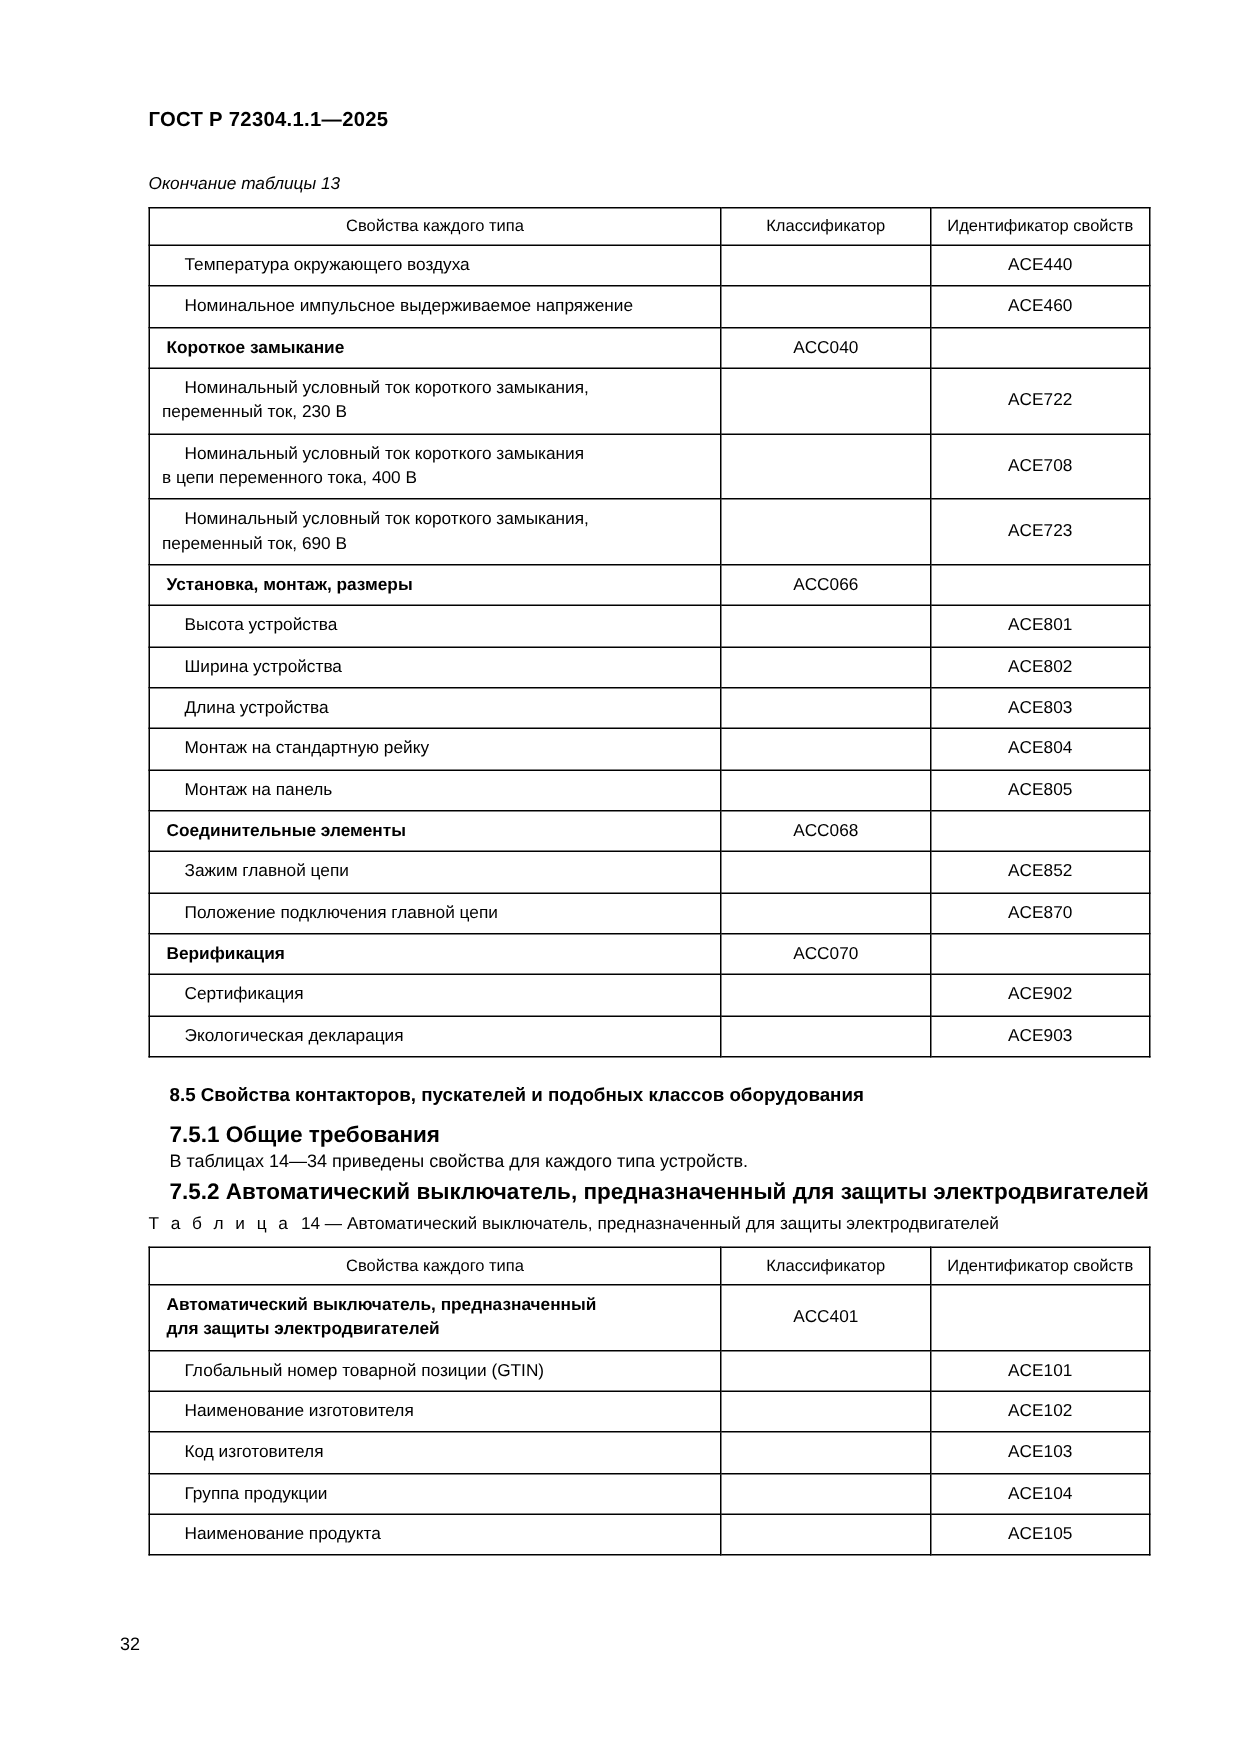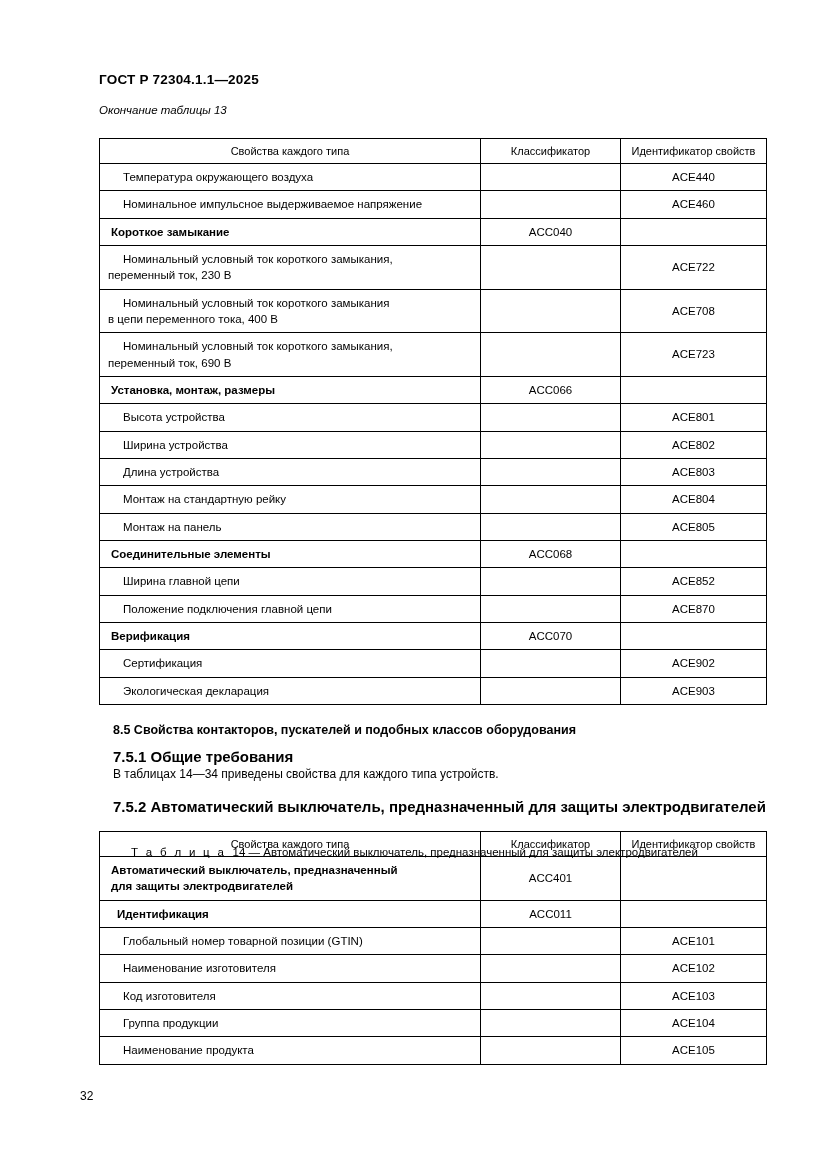--- a/index.html
+++ b/index.html
@@ -34,21 +34,21 @@
     font-weight: bold;
     letter-spacing: 0.2px;
     white-space: nowrap;
     text-align: center;
   }
 
   
   .table-continued-caption {
     position: absolute;
     left: 99px;
-    top: 104px;
+    top: 117px;
     font-size: 11.5px;
     font-style: italic;
     white-space: nowrap;
   }
 
   
   .gost-table {
     position: absolute;
     border-collapse: collapse;
     table-layout: fixed;
@@ -133,29 +133,28 @@
   .sec-p {
     position: absolute;
     left: 113px;
     font-size: 12px;
     white-space: nowrap;
   }
 
   #h-75   { top: 723px; }
   #h-751  { top: 748px; }
   #p-751  { top: 767px; }
-  #h-752  { top: 786px; margin-top: 12px; }
+  #h-752  { top: 786px; }
 
   .table-caption {
     position: absolute;
     left: 99px;
-    top: 846px;
+    top: 810px;
     font-size: 11.5px;
     white-space: nowrap;
-    margin-left: 32px;
   }
   .table-caption .tc-word {
     letter-spacing: 2.3px;
   }
   .table-caption .tc-rest {
     letter-spacing: 0;
   }
 
   
   .page-number {
@@ -335,21 +334,21 @@
           </td>
           <td>
             <span class="cell-code">ACC068</span>
           </td>
           <td>
             <span class="cell-code">&nbsp;</span>
           </td>
         </tr>
         <tr>
           <td>
-            <span class="cell-prop lvl-item">Ширина главной цепи</span>
+            <span class="cell-prop lvl-item">Зажим главной цепи</span>
           </td>
           <td>
             <span class="cell-code">&nbsp;</span>
           </td>
           <td>
             <span class="cell-code">ACE852</span>
           </td>
         </tr>
         <tr>
           <td>
@@ -428,31 +427,20 @@
           <td>
             <span class="cell-prop lvl-head"><span class="line1">Автоматический выключатель, предназначенный</span><span class="line2">для защиты электродвигателей</span></span>
           </td>
           <td>
             <span class="cell-code">ACC401</span>
           </td>
           <td>
             <span class="cell-code">&nbsp;</span>
           </td>
         </tr>
-        <tr class="group-row">
-          <td>
-            <span class="cell-prop lvl-sub">Идентификация</span>
-          </td>
-          <td>
-            <span class="cell-code">ACC011</span>
-          </td>
-          <td>
-            <span class="cell-code">&nbsp;</span>
-          </td>
-        </tr>
         <tr>
           <td>
             <span class="cell-prop lvl-item">Глобальный номер товарной позиции (GTIN)</span>
           </td>
           <td>
             <span class="cell-code">&nbsp;</span>
           </td>
           <td>
             <span class="cell-code">ACE101</span>
           </td>

